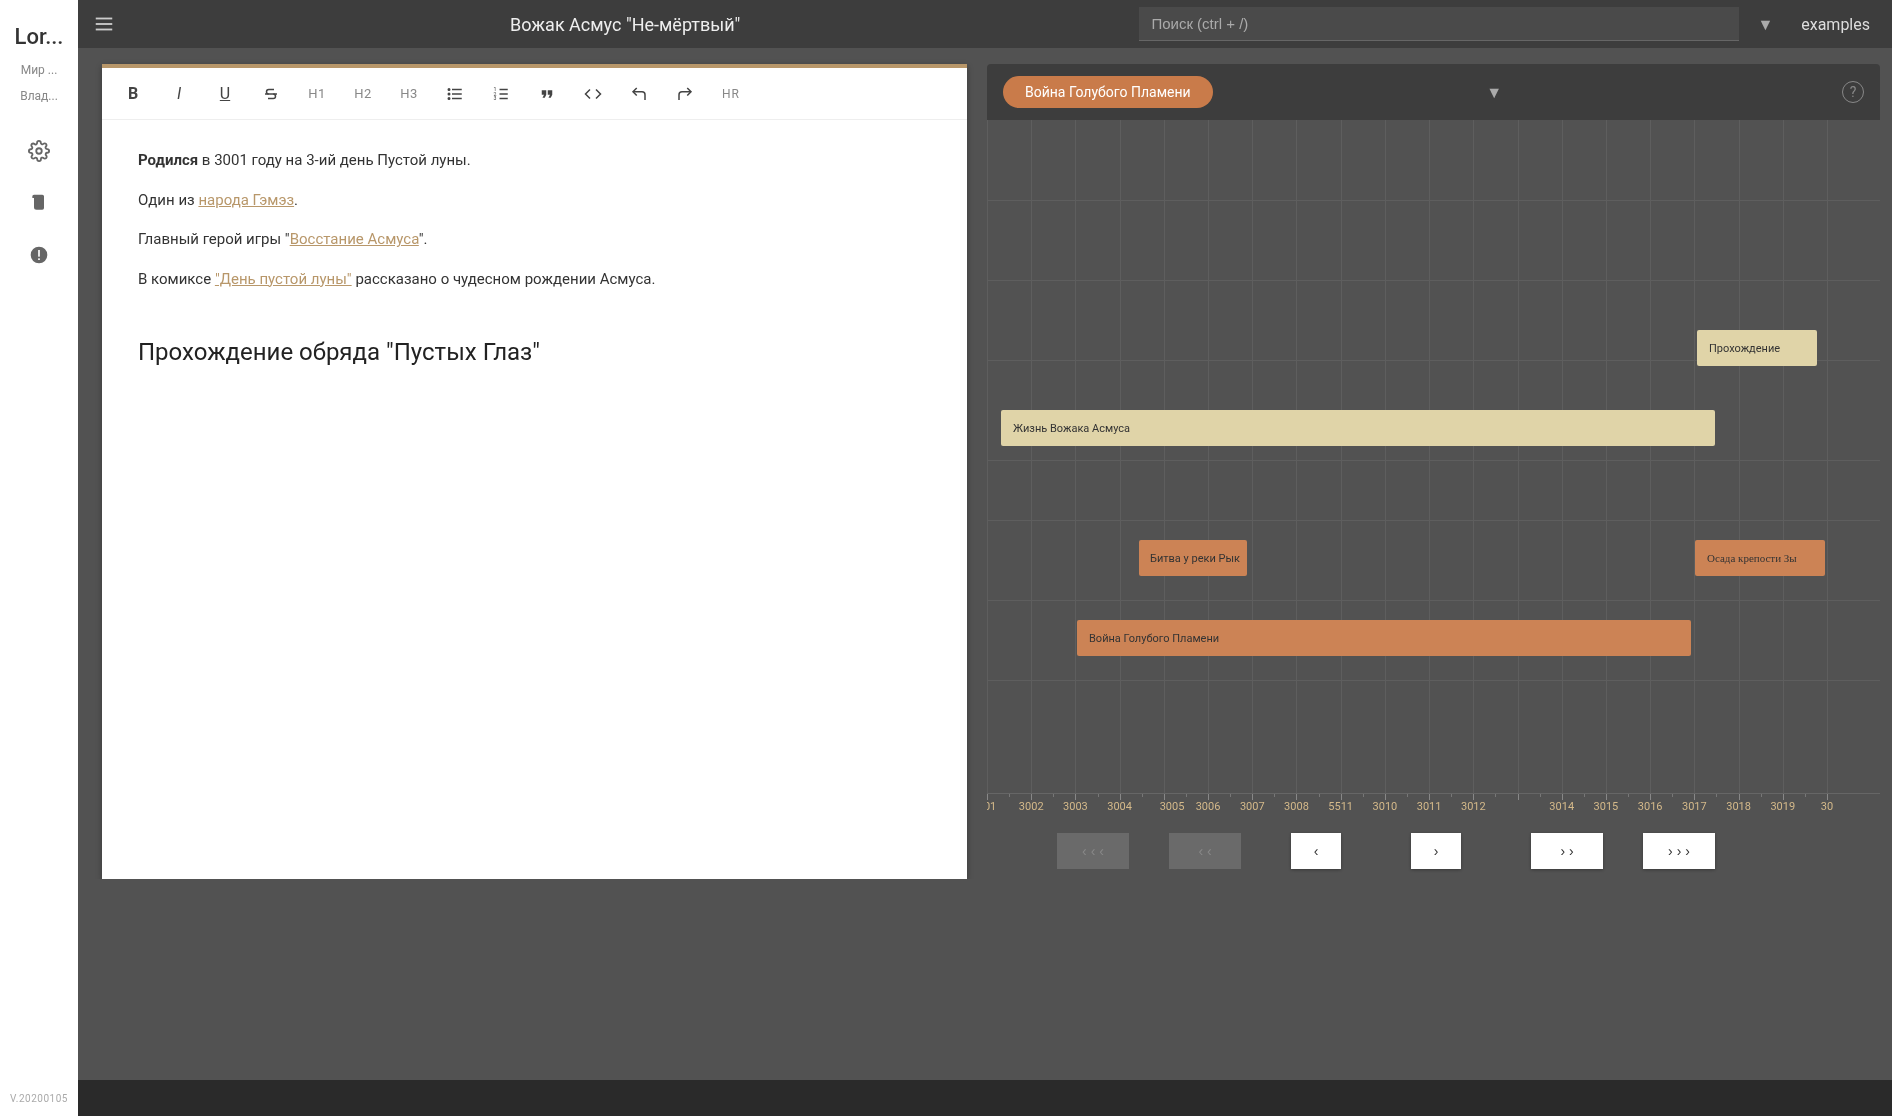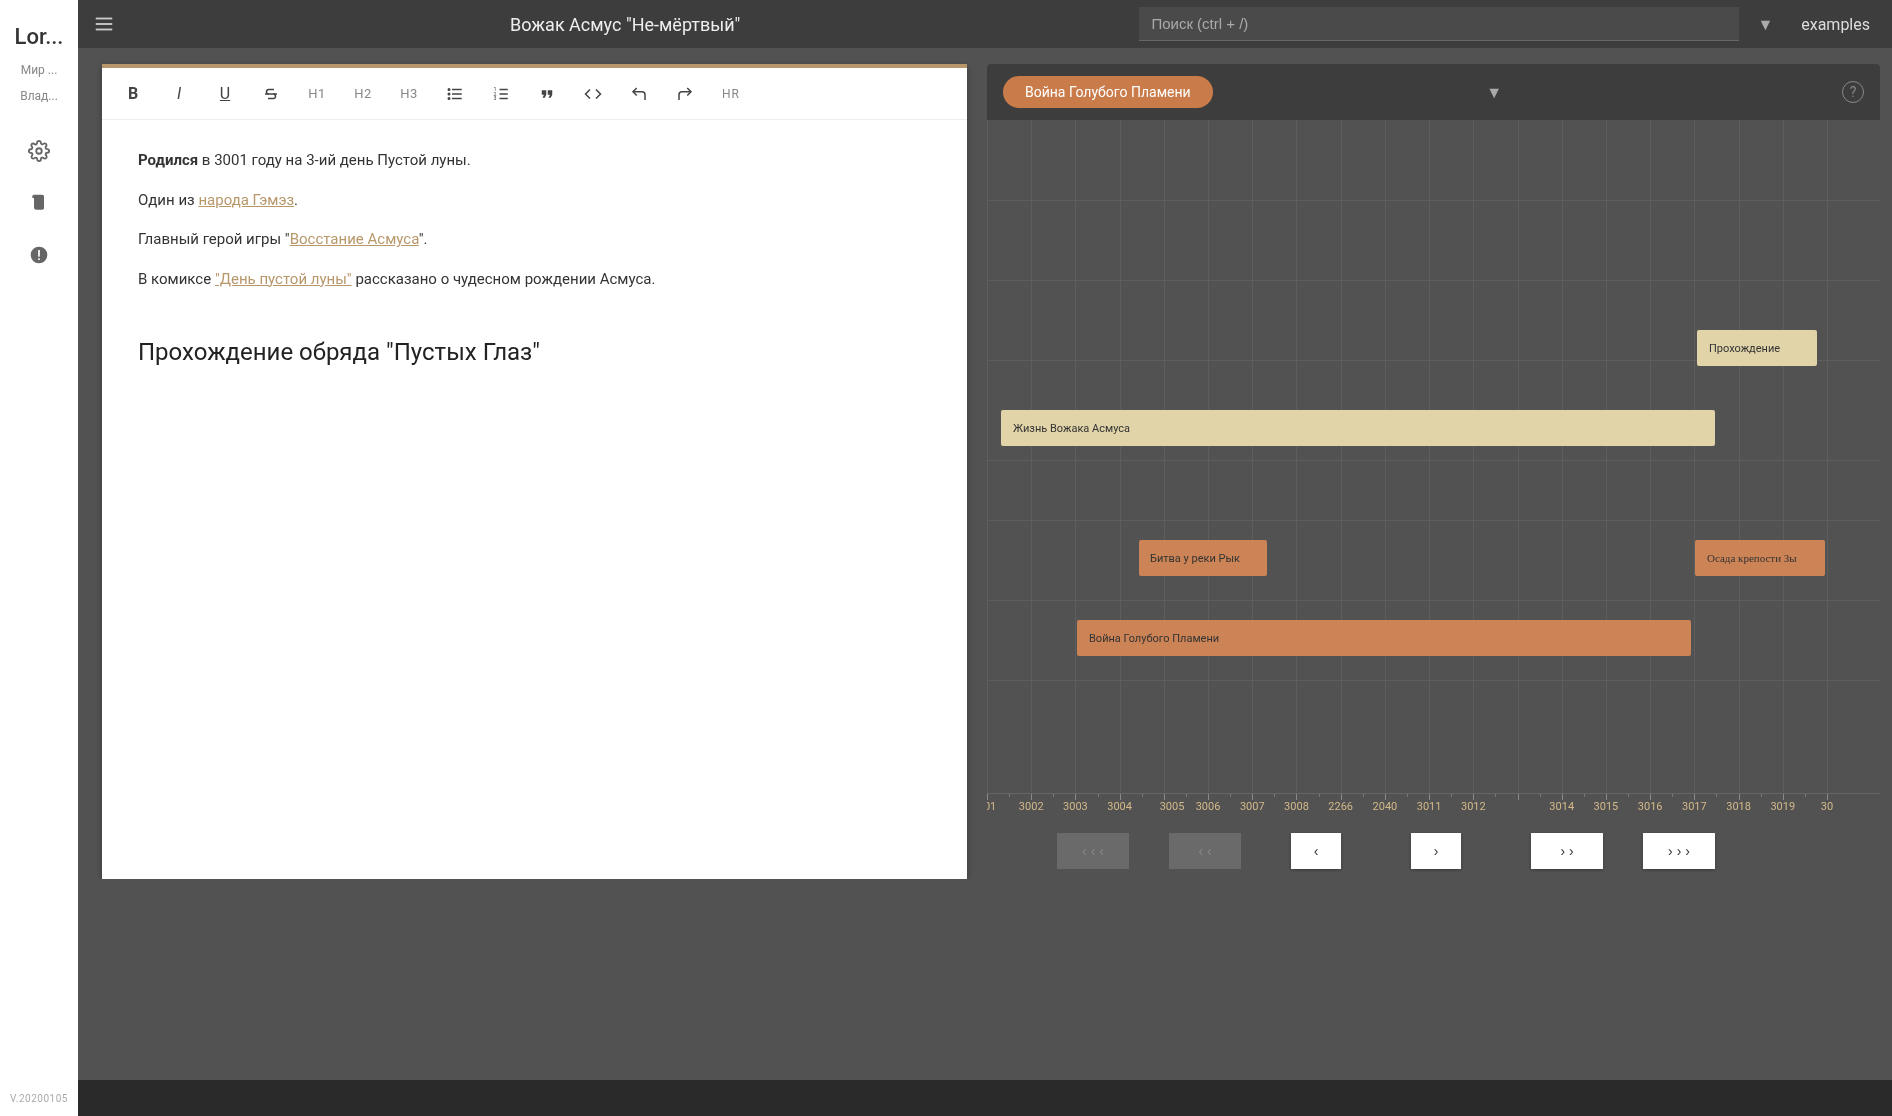--- a/index.html
+++ b/index.html
@@ -228,21 +228,21 @@
               <div class="hgrid" style="top: 160px;"></div>
               <div class="hgrid" style="top: 240px;"></div>
               <div class="hgrid" style="top: 340px;"></div>
               <div class="hgrid" style="top: 400px;"></div>
               <div class="hgrid" style="top: 480px;"></div>
               <div class="hgrid" style="top: 560px;"></div>
             </div>
           <div id="tevents">
               <div class="timeline-event ev-tan" style="top: 210px; left: 710px; width: 120px;">Прохождение</div>
               <div class="timeline-event ev-tan" style="top: 290px; left: 14px; width: 714px;">Жизнь Вожака Асмуса</div>
-              <div class="timeline-event ev-orange" style="top: 420px; left: 152px; width: 128px; padding-left: 11px;">Битва у реки Рык</div>
+              <div class="timeline-event ev-orange" style="top: 420px; left: 152px; width: 108px; padding-left: 11px;">Битва у реки Рык</div>
               <div class="timeline-event ev-orange" style="top: 420px; left: 708px; width: 130px; font-family: Liberation Serif, serif;">Осада крепости Зы</div>
               <div class="timeline-event ev-orange" style="top: 500px; left: 90px; width: 614px;">Война Голубого Пламени</div>
             </div>
           <div class="timeline-ruler" id="truler">
               <div class="ruler-tickline" style="left: 0px;"></div>
               <div class="ruler-tick" style="left: 0px;">001</div>
               <div class="ruler-minor" style="left: 22.1053px;"></div>
               <div class="ruler-tickline" style="left: 44.2105px;"></div>
               <div class="ruler-tick" style="left: 44.2105px;">3002</div>
               <div class="ruler-minor" style="left: 66.3158px;"></div>
@@ -258,24 +258,24 @@
               <div class="ruler-tickline" style="left: 221.053px;"></div>
               <div class="ruler-tick" style="left: 221.053px;">3006</div>
               <div class="ruler-minor" style="left: 243.158px;"></div>
               <div class="ruler-tickline" style="left: 265.263px;"></div>
               <div class="ruler-tick" style="left: 265.263px;">3007</div>
               <div class="ruler-minor" style="left: 287.368px;"></div>
               <div class="ruler-tickline" style="left: 309.474px;"></div>
               <div class="ruler-tick" style="left: 309.474px;">3008</div>
               <div class="ruler-minor" style="left: 331.579px;"></div>
               <div class="ruler-tickline" style="left: 353.684px;"></div>
-              <div class="ruler-tick" style="left: 353.684px;">2266</div>
+              <div class="ruler-tick" style="left: 353.684px;">5511</div>
               <div class="ruler-minor" style="left: 375.789px;"></div>
               <div class="ruler-tickline" style="left: 397.895px;"></div>
-              <div class="ruler-tick" style="left: 397.895px;">2040</div>
+              <div class="ruler-tick" style="left: 397.895px;">3010</div>
               <div class="ruler-minor" style="left: 420px;"></div>
               <div class="ruler-tickline" style="left: 442.105px;"></div>
               <div class="ruler-tick" style="left: 442.105px;">3011</div>
               <div class="ruler-minor" style="left: 464.211px;"></div>
               <div class="ruler-tickline" style="left: 486.316px;"></div>
               <div class="ruler-tick" style="left: 486.316px;">3012</div>
               <div class="ruler-minor" style="left: 508.421px;"></div>
               <div class="ruler-tickline" style="left: 530.526px;"></div>
               <div class="ruler-tick" style="left: 530.526px; margin-top: 36px;">3013</div>
               <div class="ruler-minor" style="left: 552.632px;"></div>

